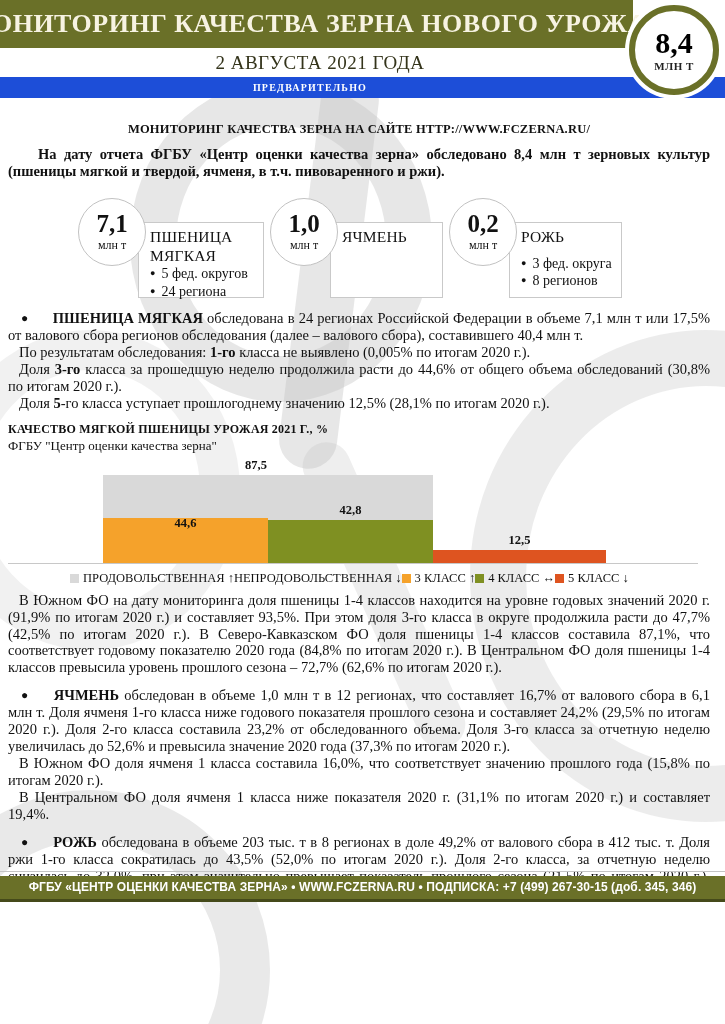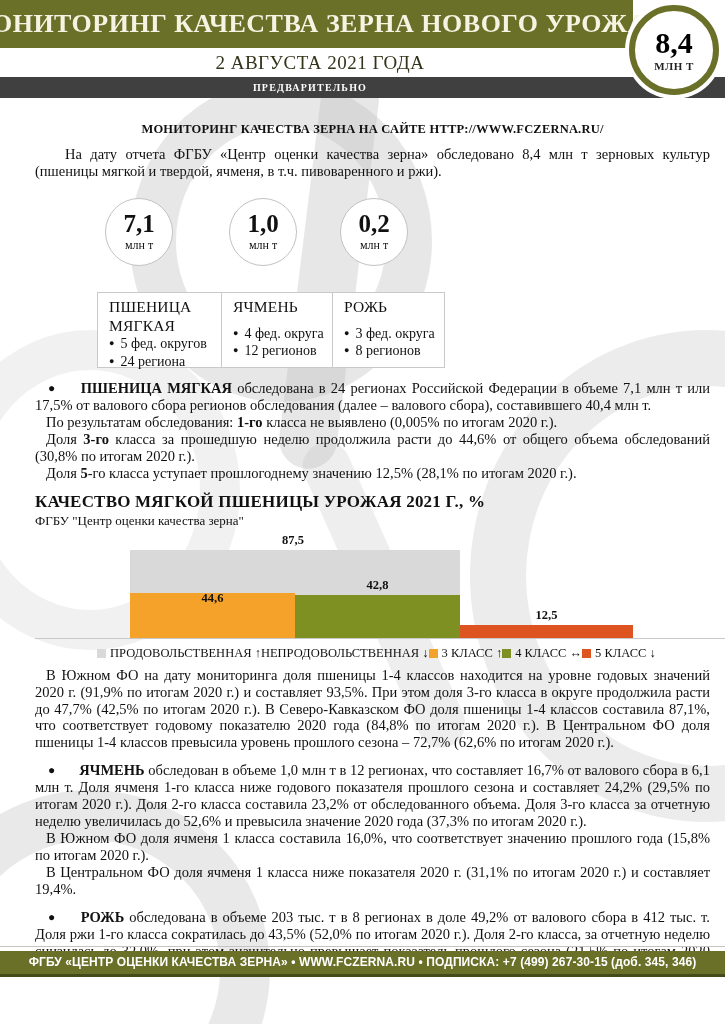--- a/index.html
+++ b/index.html
@@ -19,53 +19,53 @@
   .wm-bar{background:#c2c2c2;border-radius:40px;}
   .wm5{left:300px;top:70px;width:58px;height:400px;transform:rotate(7deg);opacity:.40;}
   .wm6{left:360px;top:430px;width:48px;height:330px;transform:rotate(-24deg);opacity:.28;}
   .content{position:relative;z-index:1;}
   
   header{position:relative;}
   .band-title{width:633px;height:48px;background:#6A7028;display:flex;align-items:center;justify-content:center;}
   .band-title span{font-size:26px;font-weight:bold;color:#F7F3E2;letter-spacing:.5px;white-space:nowrap;}
   .band-date{width:100%;height:29px;background:#fff;display:flex;align-items:center;}
   .band-date span{display:block;width:640px;text-align:center;font-size:19px;font-weight:normal;color:#34341B;letter-spacing:.5px;}
-  .band-prelim{width:100%;height:21px;background:#404040;display:flex;align-items:center;}
+  .band-prelim{width:100%;height:21px;background:#1d4ed8;display:flex;align-items:center;}
   .band-prelim span{display:block;width:620px;text-align:center;font-size:10px;font-weight:bold;color:#fff;letter-spacing:1.2px;}
   .badge{position:absolute;top:5px;right:6px;width:78px;height:78px;background:#fff;
     border:6px solid #6A7028;border-radius:50%;box-shadow:0 0 0 4px #fff;
     display:flex;flex-direction:column;align-items:center;justify-content:center;z-index:3;}
   .badge-value{font-size:30px;font-weight:bold;line-height:1;color:#000;}
   .badge-unit{font-size:11px;font-weight:bold;margin-top:2px;color:#222;letter-spacing:.5px;}
   
-  main{padding:0 15px 0 35px;margin-top:24px;}
+  main{padding:0 15px 0 8px;margin-top:24px;}
   .site-line{margin-top:12px;text-align:center;font-weight:bold;font-size:12.5px;letter-spacing:.2px;}
   p{margin:0;}
   .para{font-size:14.5px;line-height:1.17;text-align:justify;}
-  .intro{margin-top:9px;text-indent:30px;}
+  .intro{margin-top:9px;text-indent:30px;font-weight:bold;}
   
   .crops{display:flex;margin:16px 0 0 70px;}
-  .crop{display:flex;align-items:flex-start;margin-right:6px;flex-direction:column;}
+  .crop{display:flex;align-items:flex-start;margin-right:6px;}
   .crop-circle{width:66px;height:66px;margin-top:2px;background:#fff;border:1px solid #c2c2c2;border-radius:50%;
     display:flex;flex-direction:column;align-items:center;justify-content:center;position:relative;z-index:2;flex:0 0 auto;}
   .crop-value{font-size:25px;font-weight:bold;line-height:1;}
   .crop-unit{font-size:12px;margin-top:2px;}
   .crop-box{border:1px solid #c9c9c9;background:#fff;margin-left:-8px;margin-top:26px;width:126px;height:76px;
     box-sizing:border-box;padding:5px 6px 7px 11px;display:flex;flex-direction:column;justify-content:space-between;}
   .crop-box.narrow{width:113px;}
   .crop-name{font-size:15.5px;line-height:1.2;letter-spacing:.2px;}
   .crop-bullets{list-style:none;margin:0;padding:0;font-size:14px;line-height:1.25;}
   .crop-bullets .dot{font-size:9px;margin-right:6px;position:relative;top:-2px;}
   
   .bullet-para{margin-top:11px;text-indent:13px;}
   .bullet-para .bullet{font-size:12px;margin-right:24px;position:relative;top:-1px;}
   .sub-para{text-indent:11px;}
   .wheat-block{margin-top:12px;}
   
-  .chart-title{margin-top:10px;font-size:17px;font-weight:bold;letter-spacing:.2px;}
+  .chart-title{margin-top:10px;font-size:12px;font-weight:bold;letter-spacing:.2px;}
   .chart-source{font-size:13px;margin-top:1px;}
   .chart{position:relative;margin-top:5px;width:690px;height:104px;border-bottom:1px solid #c8c8c8;}
   .bar{position:absolute;bottom:0;}
   .bar-label{position:absolute;font-size:12.5px;font-weight:bold;text-align:center;}
   .legend{display:flex;align-items:center;justify-content:space-between;margin:7px 0 0 62px;width:500px;font-size:12.5px;white-space:nowrap;}
   .legend-item{display:flex;align-items:center;}
   .legend-swatch{display:inline-block;width:9px;height:9px;margin-right:4px;flex:0 0 auto;}
   .after-chart{margin-top:6px;}
   .section-gap{margin-top:10px;}
   
@@ -123,24 +123,20 @@
             </ul>
           </div>
         </div>
         <div class="crop">
           <div class="crop-circle">
             <div class="crop-value">1,0</div>
             <div class="crop-unit">млн т</div>
           </div>
           <div class="crop-box narrow">
             <div class="crop-name">ЯЧМЕНЬ</div>
-            <ul class="crop-bullets">
-              <li><span class="dot">●</span><span>4 фед. округа</span></li>
-              <li><span class="dot">●</span><span>12 регионов</span></li>
-            </ul>
           </div>
         </div>
         <div class="crop">
           <div class="crop-circle">
             <div class="crop-value">0,2</div>
             <div class="crop-unit">млн т</div>
           </div>
           <div class="crop-box narrow">
             <div class="crop-name">РОЖЬ</div>
             <ul class="crop-bullets">
@@ -156,21 +152,21 @@
         <p class="para sub-para"><span>По результатам обследования: </span><b>1-го</b><span> класса не выявлено (0,005% по итогам 2020 г.).</span></p>
         <p class="para sub-para"><span>Доля </span><b>3-го</b><span> класса за прошедшую неделю продолжила расти до 44,6% от общего объема обследований (30,8% по итогам 2020 г.).</span></p>
         <p class="para sub-para"><span>Доля </span><b>5</b><span>-го класса уступает прошлогоднему значению 12,5% (28,1% по итогам 2020 г.).</span></p>
       </div>
 
       <div class="chart-title">КАЧЕСТВО МЯГКОЙ ПШЕНИЦЫ УРОЖАЯ 2021 Г., %</div>
       <div class="chart-source">ФГБУ "Центр оценки качества зерна"</div>
 
       <div class="chart">
           <div class="bar" style="left: 95px; width: 330px; height: 88px; background: rgb(217, 217, 217); z-index: 1;"></div>
-          <div class="bar-label" style="left: 93px; width: 330px; bottom: 90px; z-index: 3;">87,5</div>
+          <div class="bar-label" style="left: 83px; width: 330px; bottom: 90px; z-index: 3;">87,5</div>
           <div class="bar" style="left: 95px; width: 165px; height: 45px; background: rgb(245, 162, 43); z-index: 2;"></div>
           <div class="bar-label" style="left: 95px; width: 165px; bottom: 32px; z-index: 3;">44,6</div>
           <div class="bar" style="left: 260px; width: 165px; height: 43px; background: rgb(127, 144, 34); z-index: 2;"></div>
           <div class="bar-label" style="left: 260px; width: 165px; bottom: 45px; z-index: 3;">42,8</div>
           <div class="bar" style="left: 425px; width: 173px; height: 13px; background: rgb(222, 84, 32); z-index: 2;"></div>
           <div class="bar-label" style="left: 425px; width: 173px; bottom: 15px; z-index: 3;">12,5</div>
         </div>
       <div class="legend">
           <div class="legend-item">
             <span class="legend-swatch" style="background: rgb(217, 217, 217);"></span>

